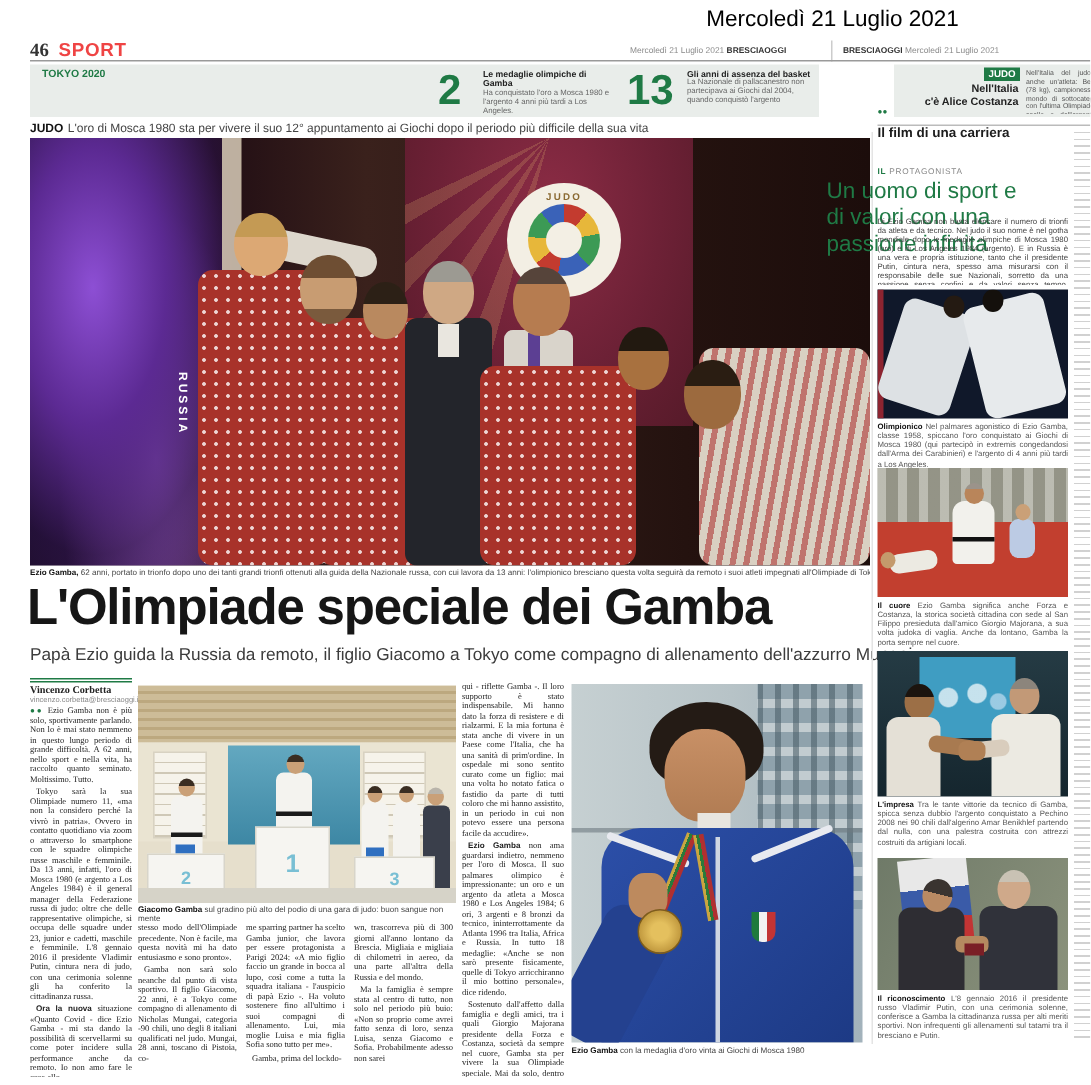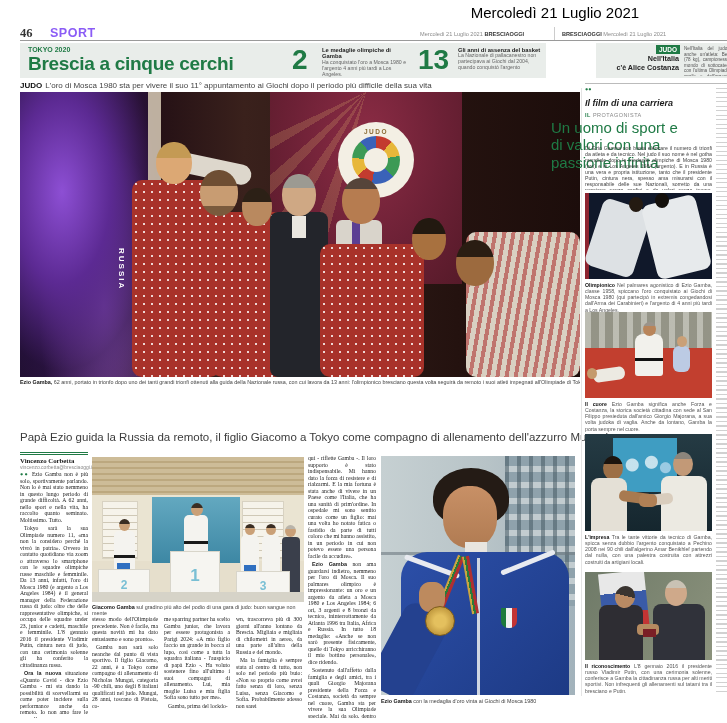--- a/index.html
+++ b/index.html
@@ -8,21 +8,21 @@
           font-family:"Liberation Sans",sans-serif; color:#222; overflow:hidden; }
   .art, .abs { position:absolute; }
 
   
   .win-title { position:absolute; left:390px; top:4px; width:330px; text-align:center;
                font-size:15px; color:#000; }
 
   
   .mh-left { position:absolute; left:20px; top:26px; font-size:12.5px; }
   .mh-num  { font-family:"Liberation Serif",serif; font-weight:bold; color:#333; }
-  .mh-sec  { font-weight:bold; color:#8b5cf6; letter-spacing:.5px; margin-left:14px; }
+  .mh-sec  { font-weight:bold; color:#ef4444; letter-spacing:.5px; margin-left:3px; }
   .mh-col  { position:absolute; top:31px; font-size:5.6px; color:#8a8a8a; white-space:nowrap; }
   .mh-brand{ font-weight:bold; color:#333; }
   .mh-rule { position:absolute; left:20px; top:40px; width:707px; height:1px; background:#9a9a9a; }
   .fold-line { position:absolute; left:554px; top:27px; width:1px; height:14px; background:#ccc; }
 
   
   .band { position:absolute; top:43px; height:35px; background:#e9edea; }
   .band-left  { left:20px;  width:526px; }
   .band-right { left:596px; width:164px;padding-left:27px; }
   .band-kicker { position:absolute; left:8px; top:3px; font-size:7px; font-weight:bold; color:#1f7a45; }
@@ -155,21 +155,21 @@
   .pt-hand { left:38px; top:126px; width:26px; height:30px; background:#bd8a5e; border-radius:40%; }
   .pt-ribbon { width:7px; height:58px;
     background:linear-gradient(90deg,#caa53f 0 2px,#2a7a3a 2px 4px,#b03030 4px 7px); }
   .pt-medal { left:44px; top:150px; width:30px; height:30px; border-radius:50%;
     background:radial-gradient(#e4c05e 30%,#a87d28); border:1px solid #7d5c1c; }
   .caption-portrait { position:absolute; left:381px; top:698px; width:194px; white-space:nowrap; overflow:hidden; }
 
   
   .sb-rule { position:absolute; left:585px; top:83px; width:142px; height:1px; background:#bbb; }
   .sb-divider { position:absolute; left:581px; top:88px; width:1px; height:608px; background:#e4e4e4; }
-  .sb-head { position:absolute; left:585px; top:86px;font-style:italic; }
+  .sb-head { position:absolute; left:585px; top:72px; }
   .sb-marks { font-size:5.4px; color:#1f7a45; display:block; }
   .sb-title { font-size:9px; font-weight:bold; color:#1d1d1d; }
   .sb-kicker { position:absolute; left:585px; top:112px; font-size:5.5px; letter-spacing:.5px; }
   .sb-kicker b { color:#1f7a45; margin-right:2px; }
   .sb-kicker span { color:#888; }
   .sb-headline { position:absolute; left:551px; top:119px; width:132px; font-size:15px;
     font-weight:normal; color:#1f7a45; line-height:1.15; }
   .sb-body { position:absolute; left:585px; top:145px; width:127px; height:45px; overflow:hidden;
     font-size:5.2px; line-height:1.16; color:#444; text-align:justify; }
   .sb-photo { position:absolute; left:585px; width:127px; overflow:hidden; }
@@ -249,21 +249,20 @@
   </div>
   <div class="mh-col" style="left:562px">
     <span class="mh-brand">BRESCIAOGGI</span>
     <span>Mercoledì 21 Luglio 2021</span>
   </div>
   <div class="fold-line"></div>
   <div class="mh-rule"></div>
 
   <div class="band band-left">
     <div class="band-kicker">TOKYO 2020</div>
-    <div class="band-title">Brescia a cinque cerchi</div>
     <div class="stat-num" style="left:272px">2</div>
     <div class="stat-txt" style="left:302px">
       <span class="stat-t">Le medaglie olimpiche di Gamba</span>
       <span class="stat-b">Ha conquistato l'oro a Mosca 1980 e l'argento 4 anni più tardi a Los Angeles.</span>
     </div>
     <div class="stat-num" style="left:398px">13</div>
     <div class="stat-txt" style="left:438px">
       <span class="stat-t">Gli anni di assenza del basket</span>
       <span class="stat-b">La Nazionale di pallacanestro non partecipava ai Giochi dal 2004, quando conquistò l'argento</span>
     </div>
@@ -272,21 +271,21 @@
   <div class="band band-right">
     <div class="jbadge">JUDO</div>
     <div class="jtitle">
       <div>Nell'Italia</div>
       <div>c'è Alice Costanza</div>
     </div>
     <div class="jtext">Nell'Italia del judo c'è anche un'atleta: Bellandi (78 kg), campionessa del mondo di sottocategoria, con l'ultima Olimpiade alle spalle e dall'argento di Odette Giuffrida.</div>
   </div>
 
   <div class="kicker">
-    <b>JUDO</b><span>L'oro di Mosca 1980 sta per vivere il suo 11° appuntamento ai Giochi dopo il periodo più difficile della sua vita</span>
+    <b>JUDO</b><span>L'oro di Mosca 1980 sta per vivere il suo 12° appuntamento ai Giochi dopo il periodo più difficile della sua vita</span>
   </div>
 
   <div class="photo-main">
     <div class="art pm-purple"></div>
     <div class="art pm-door"></div>
     <div class="art pm-banner"></div>
     <div class="art pm-logo">
       <div class="art pm-ring"></div>
       <div class="art pm-core"></div>
       <div class="art pm-logo-text">JUDO</div>
@@ -308,20 +307,21 @@
     <div class="art pm-h" style="left:322px;top:86px;width:38px;height:46px;background:linear-gradient(180deg,#56443a 0 25%,#b67c50 25%)"></div>
     <div class="art pm-h" style="left:392px;top:126px;width:34px;height:42px;background:linear-gradient(180deg,#221910 0 38%,#a8713f 38%)"></div>
     <div class="art pm-h" style="left:436px;top:148px;width:38px;height:46px;background:linear-gradient(180deg,#2a1d12 0 38%,#9c6a3e 38%)"></div>
     <div class="art pm-russia">RUSSIA</div>
   </div>
 
   <div class="cap caption-main">
     <b>Ezio Gamba,</b><span> 62 anni, portato in trionfo dopo uno dei tanti grandi trionfi ottenuti alla guida della Nazionale russa, con cui lavora da 13 anni: l'olimpionico bresciano questa volta seguirà da remoto i suoi atleti impegnati all'Olimpiade di Tokyo</span>
   </div>
 
+  <h1 class="headline">L'Olimpiade speciale dei Gamba</h1>
   <div class="subtitle">Papà Ezio guida la Russia da remoto, il figlio Giacomo a Tokyo come compagno di allenamento dell'azzurro Mungai</div>
 
   <div class="byline">
     <div class="by-name">Vincenzo Corbetta</div>
     <div class="by-mail">vincenzo.corbetta@bresciaoggi.it</div>
   </div>
 
   <div class="col" id="col1">
     <p><span class="marks">●●</span><span> Ezio Gamba non è più solo, sportivamente parlando. Non lo è mai stato nemmeno in questo lungo periodo di grande difficoltà. A 62 anni, nello sport e nella vita, ha raccolto quanto seminato. Moltissimo. Tutto.</span></p>
     <p>Tokyo sarà la sua Olimpiade numero 11, «ma non la considero perché la vivrò in patria». Ovvero in contatto quotidiano via zoom o attraverso lo smartphone con le squadre olimpiche russe maschile e femminile. Da 13 anni, infatti, l'oro di Mosca 1980 (e argento a Los Angeles 1984) è il general manager della Federazione russa di judo: oltre che delle rappresentative olimpiche, si occupa delle squadre under 23, junior e cadetti, maschile e femminile. L'8 gennaio 2016 il presidente Vladimir Putin, cintura nera di judo, con una cerimonia solenne gli ha conferito la cittadinanza russa.</p>

